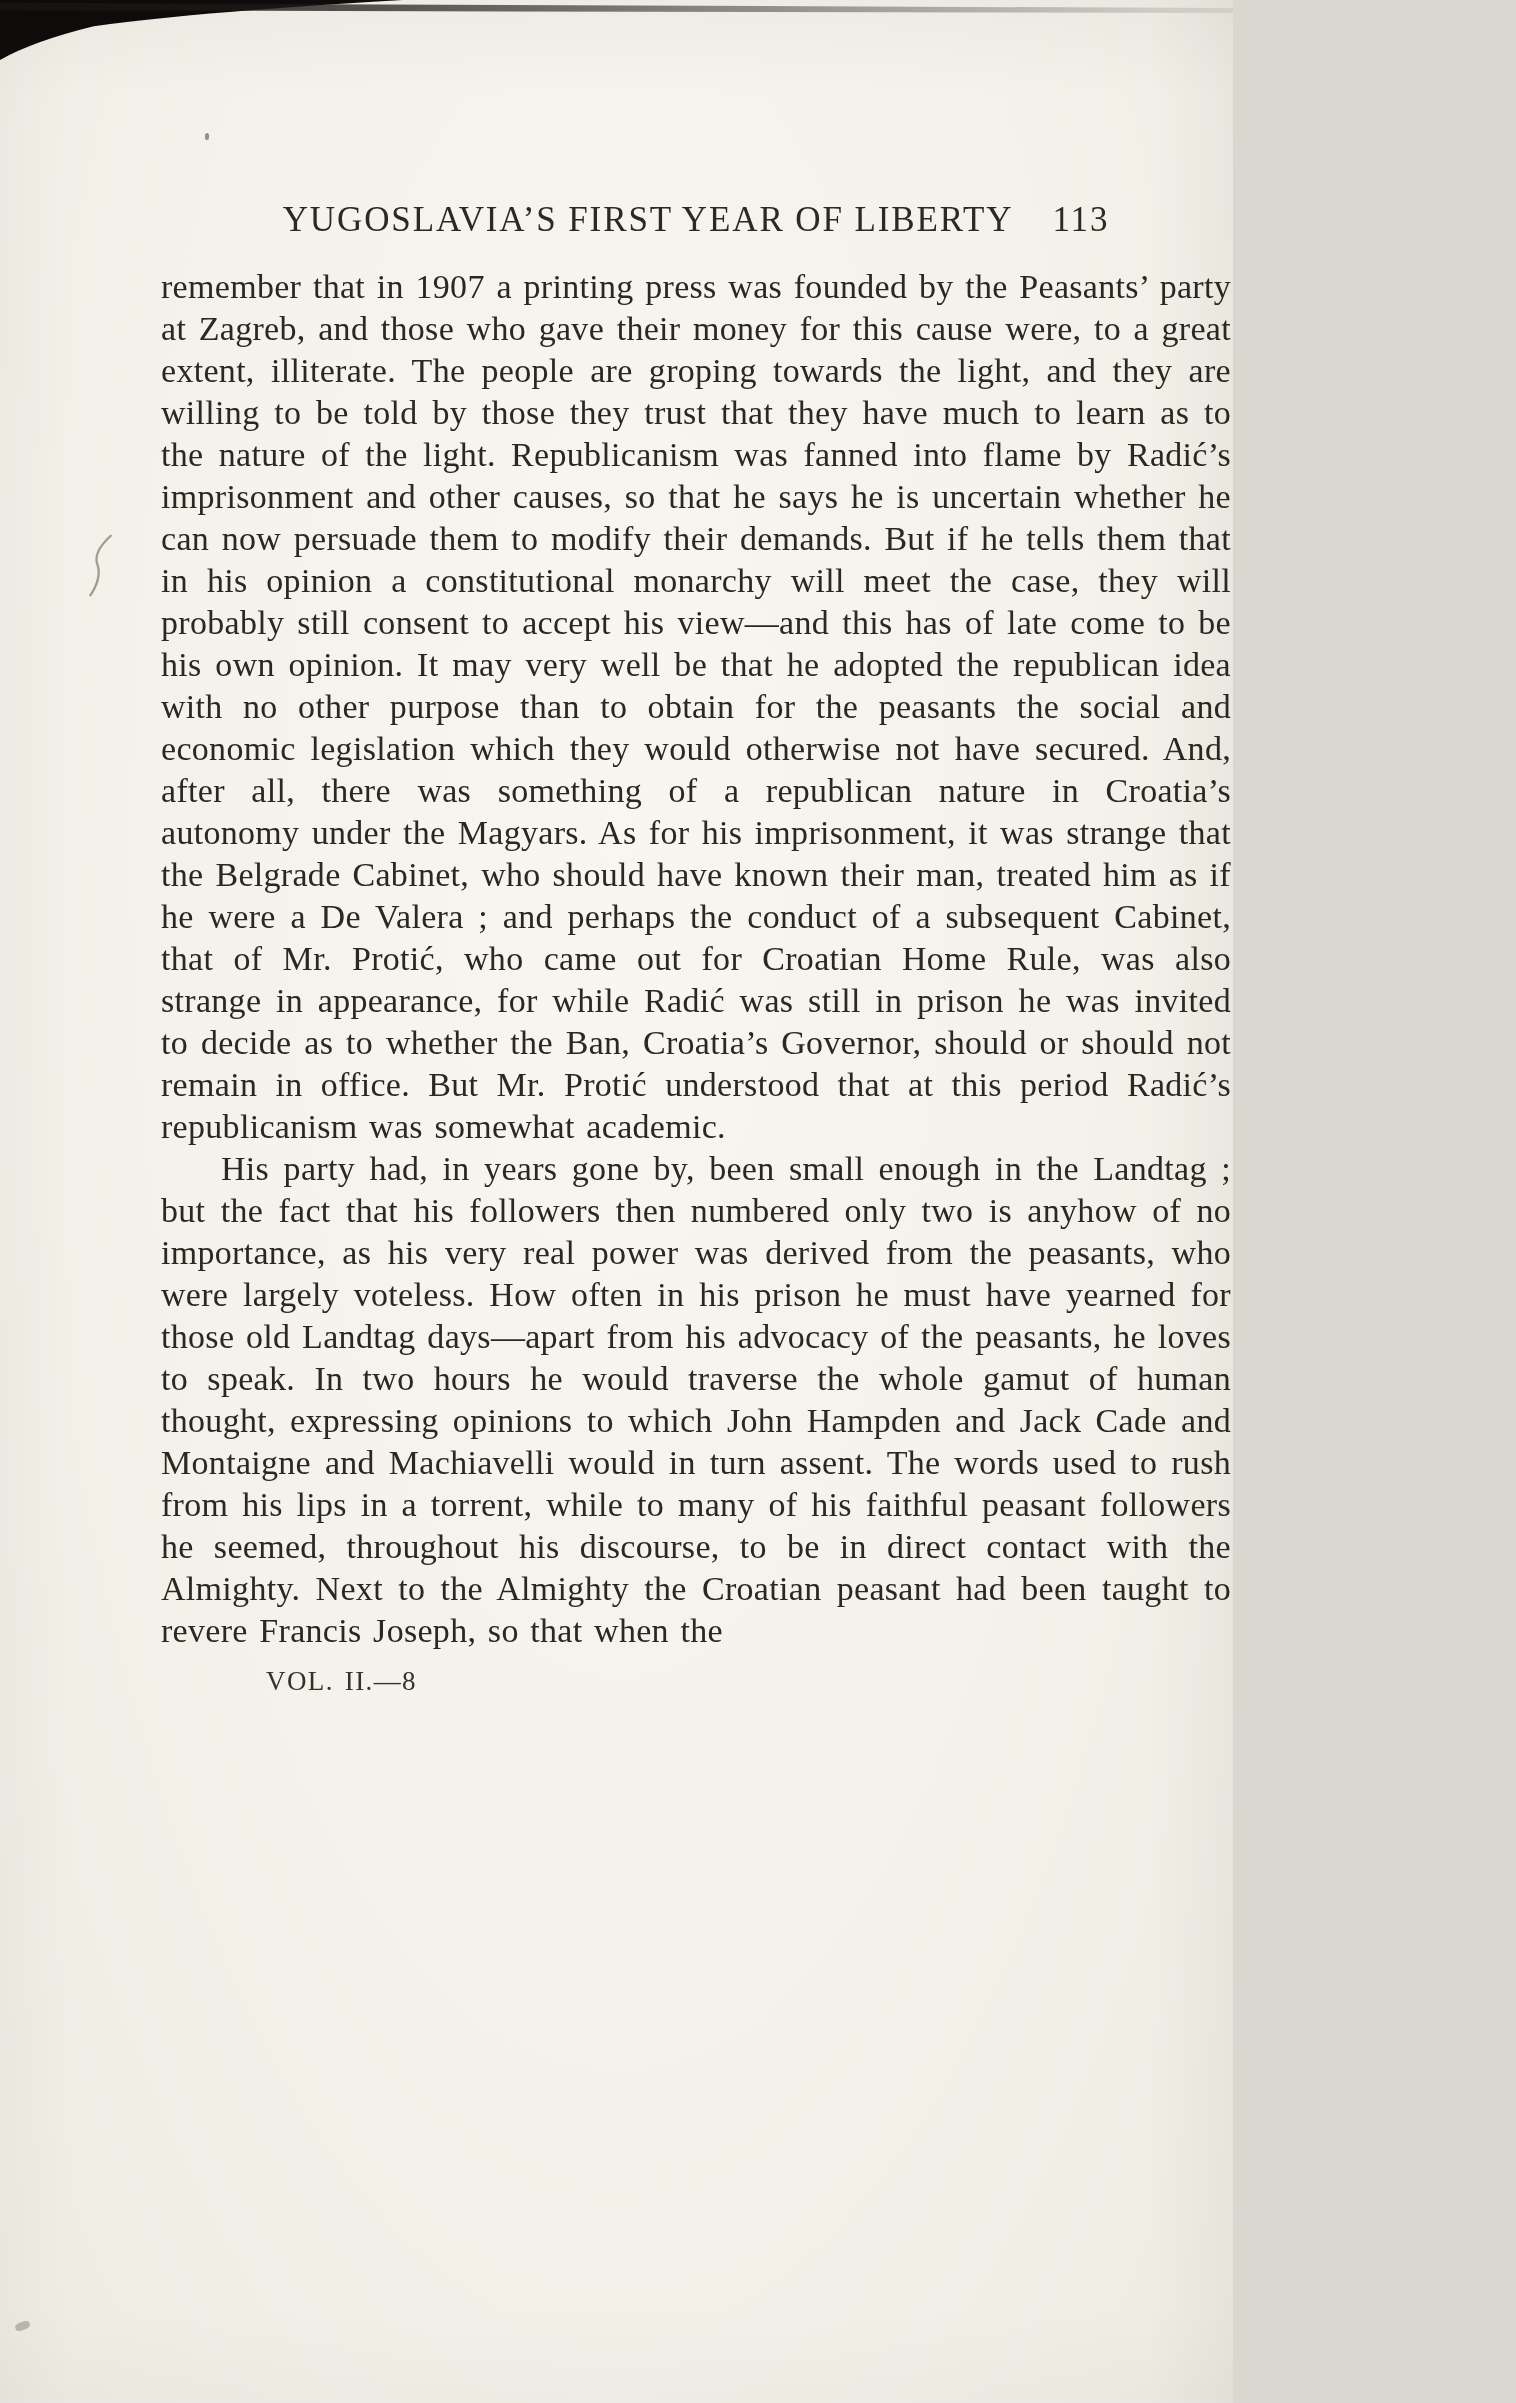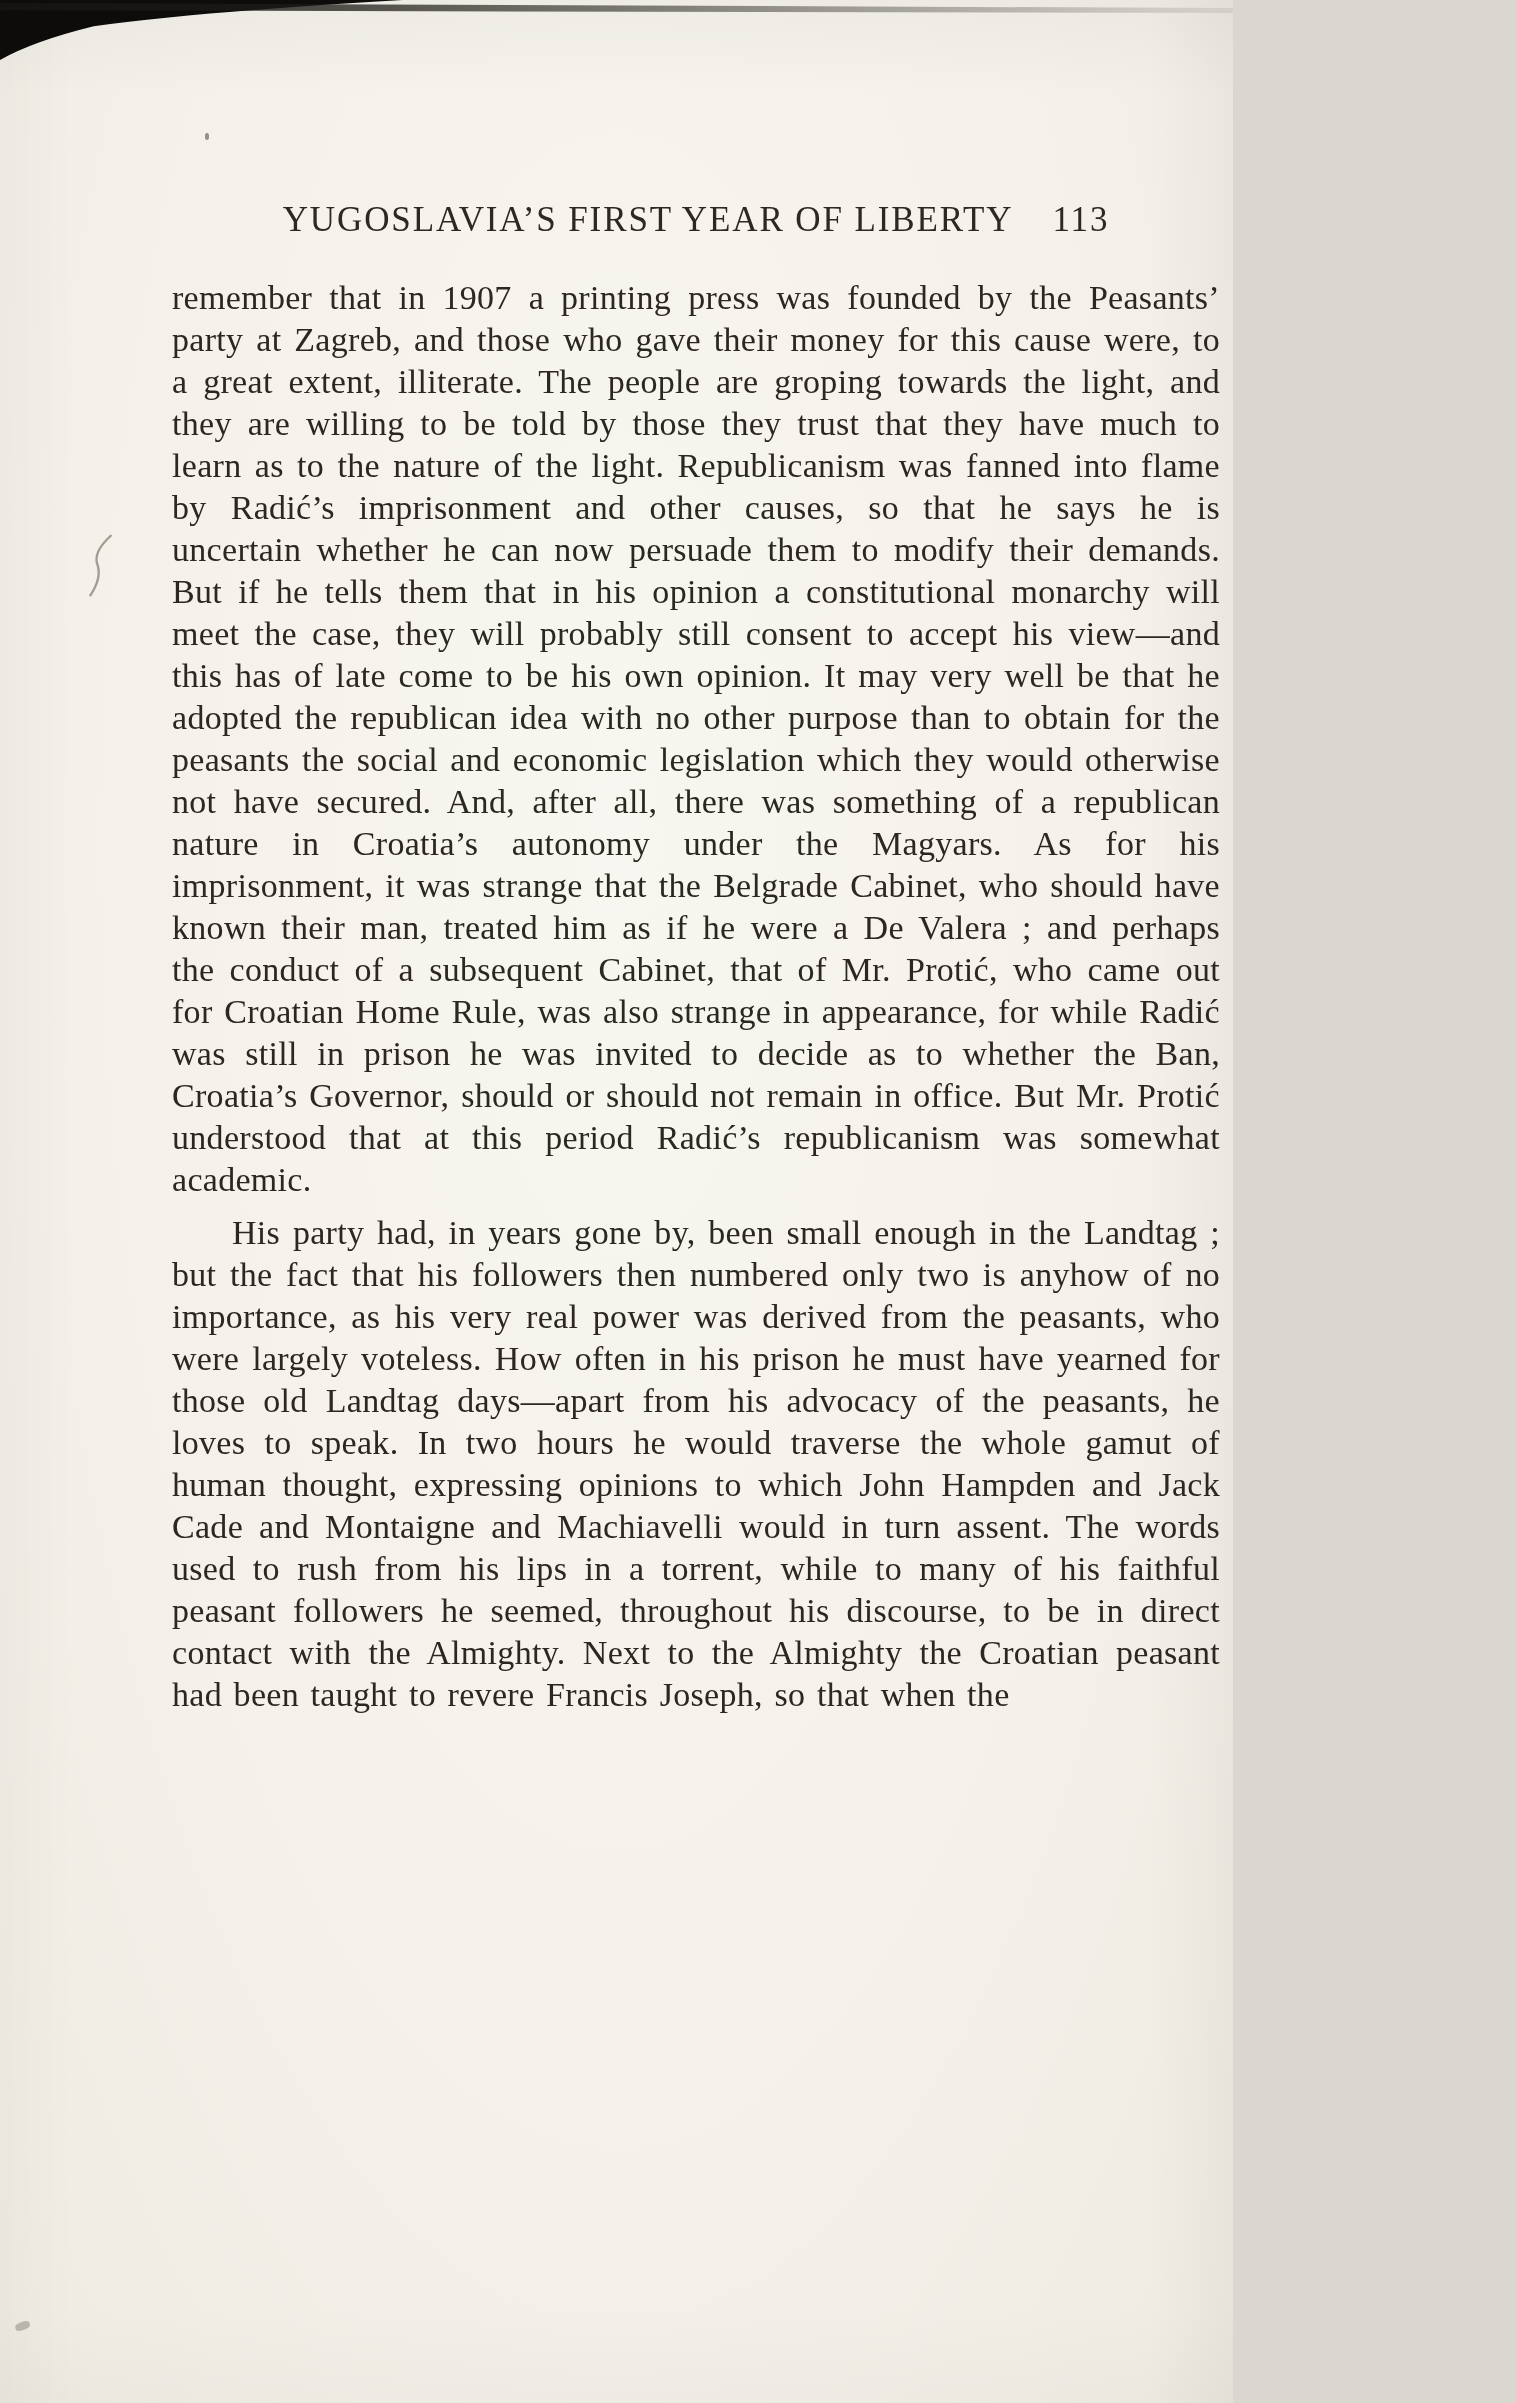--- a/index.html
+++ b/index.html
@@ -46,21 +46,21 @@
     width: 1070px;
     font-size: 34px;
     line-height: 42px;
     letter-spacing: 0.3px;
     word-spacing: 2.8px;
     text-align: justify;
     color: #2b2721;
     hyphens: none;
   }
   .body-text p {
-    margin: 11px;
+    margin: 0;
   }
   .body-text p + p {
     text-indent: 60px;
   }
   .volume-sig {
     margin-top: 7.5px;
     margin-left: 105px;
     font-size: 27px;
     letter-spacing: 1.4px;
     text-align: left;
@@ -100,20 +100,21 @@
     <path d="M0,3 L1420,9 L1420,14 L0,11 Z" fill="url(#fadeline)"></path>
   </svg>
 
   <header class="page-header">
     <span>YUGOSLAVIA’S FIRST YEAR OF LIBERTY</span><span class="pgnum">113</span>
   </header>
 
   <main class="body-text">
     <p>remember that in 1907 a printing press was founded by the Peasants’ party at Zagreb, and those who gave their money for this cause were, to a great extent, illiterate. The people are groping towards the light, and they are willing to be told by those they trust that they have much to learn as to the nature of the light. Republicanism was fanned into flame by Radić’s imprisonment and other causes, so that he says he is uncertain whether he can now persuade them to modify their demands. But if he tells them that in his opinion a constitutional monarchy will meet the case, they will probably still consent to accept his view—and this has of late come to be his own opinion. It may very well be that he adopted the republican idea with no other purpose than to obtain for the peasants the social and economic legislation which they would otherwise not have secured. And, after all, there was something of a republican nature in Croatia’s autonomy under the Magyars. As for his imprisonment, it was strange that the Belgrade Cabinet, who should have known their man, treated him as if he were a De Valera ; and perhaps the conduct of a subsequent Cabinet, that of Mr. Protić, who came out for Croatian Home Rule, was also strange in appearance, for while Radić was still in prison he was invited to decide as to whether the Ban, Croatia’s Governor, should or should not remain in office. But Mr. Protić understood that at this period Radić’s republicanism was somewhat academic.</p>
     <p>His party had, in years gone by, been small enough in the Landtag ; but the fact that his followers then numbered only two is anyhow of no importance, as his very real power was derived from the peasants, who were largely voteless. How often in his prison he must have yearned for those old Landtag days—apart from his advocacy of the peasants, he loves to speak. In two hours he would traverse the whole gamut of human thought, expressing opinions to which John Hampden and Jack Cade and Montaigne and Machiavelli would in turn assent. The words used to rush from his lips in a torrent, while to many of his faithful peasant followers he seemed, throughout his discourse, to be in direct contact with the Almighty. Next to the Almighty the Croatian peasant had been taught to revere Francis Joseph, so that when the</p>
+    <div class="volume-sig">VOL. II.—8</div>
   </main>
 
   <svg class="margin-mark" width="41" height="69" viewBox="0 0 44 74" aria-hidden="true">
     <path d="M32,4 Q12,22 18,36 Q22,50 10,68" stroke="#8d877c" stroke-width="2.5" fill="none" stroke-linecap="round" opacity="0.8"></path>
   </svg>
 
   <span class="speck speck-1"></span>
   <span class="speck speck-2"></span>
   <span class="speck speck-3"></span>
   <span class="speck speck-4"></span>

